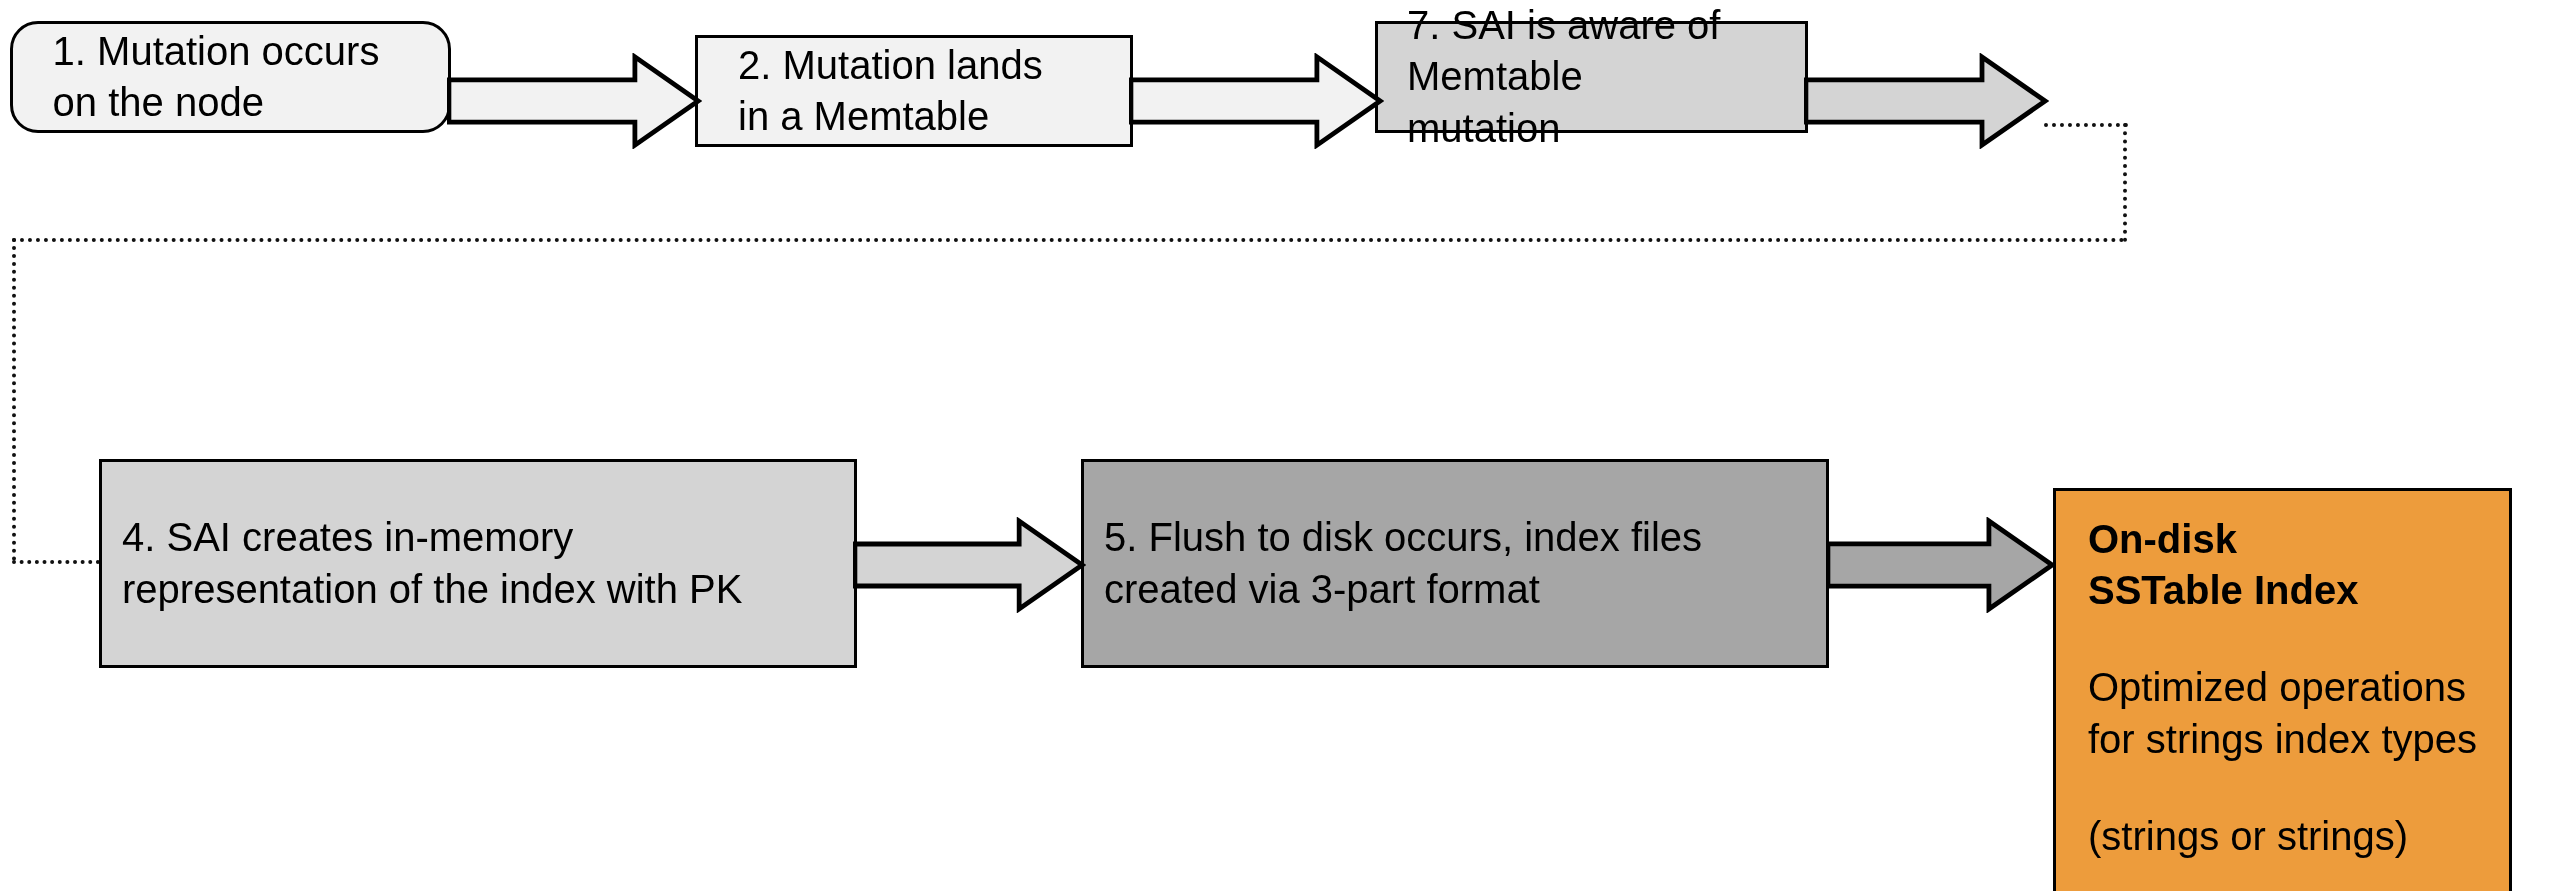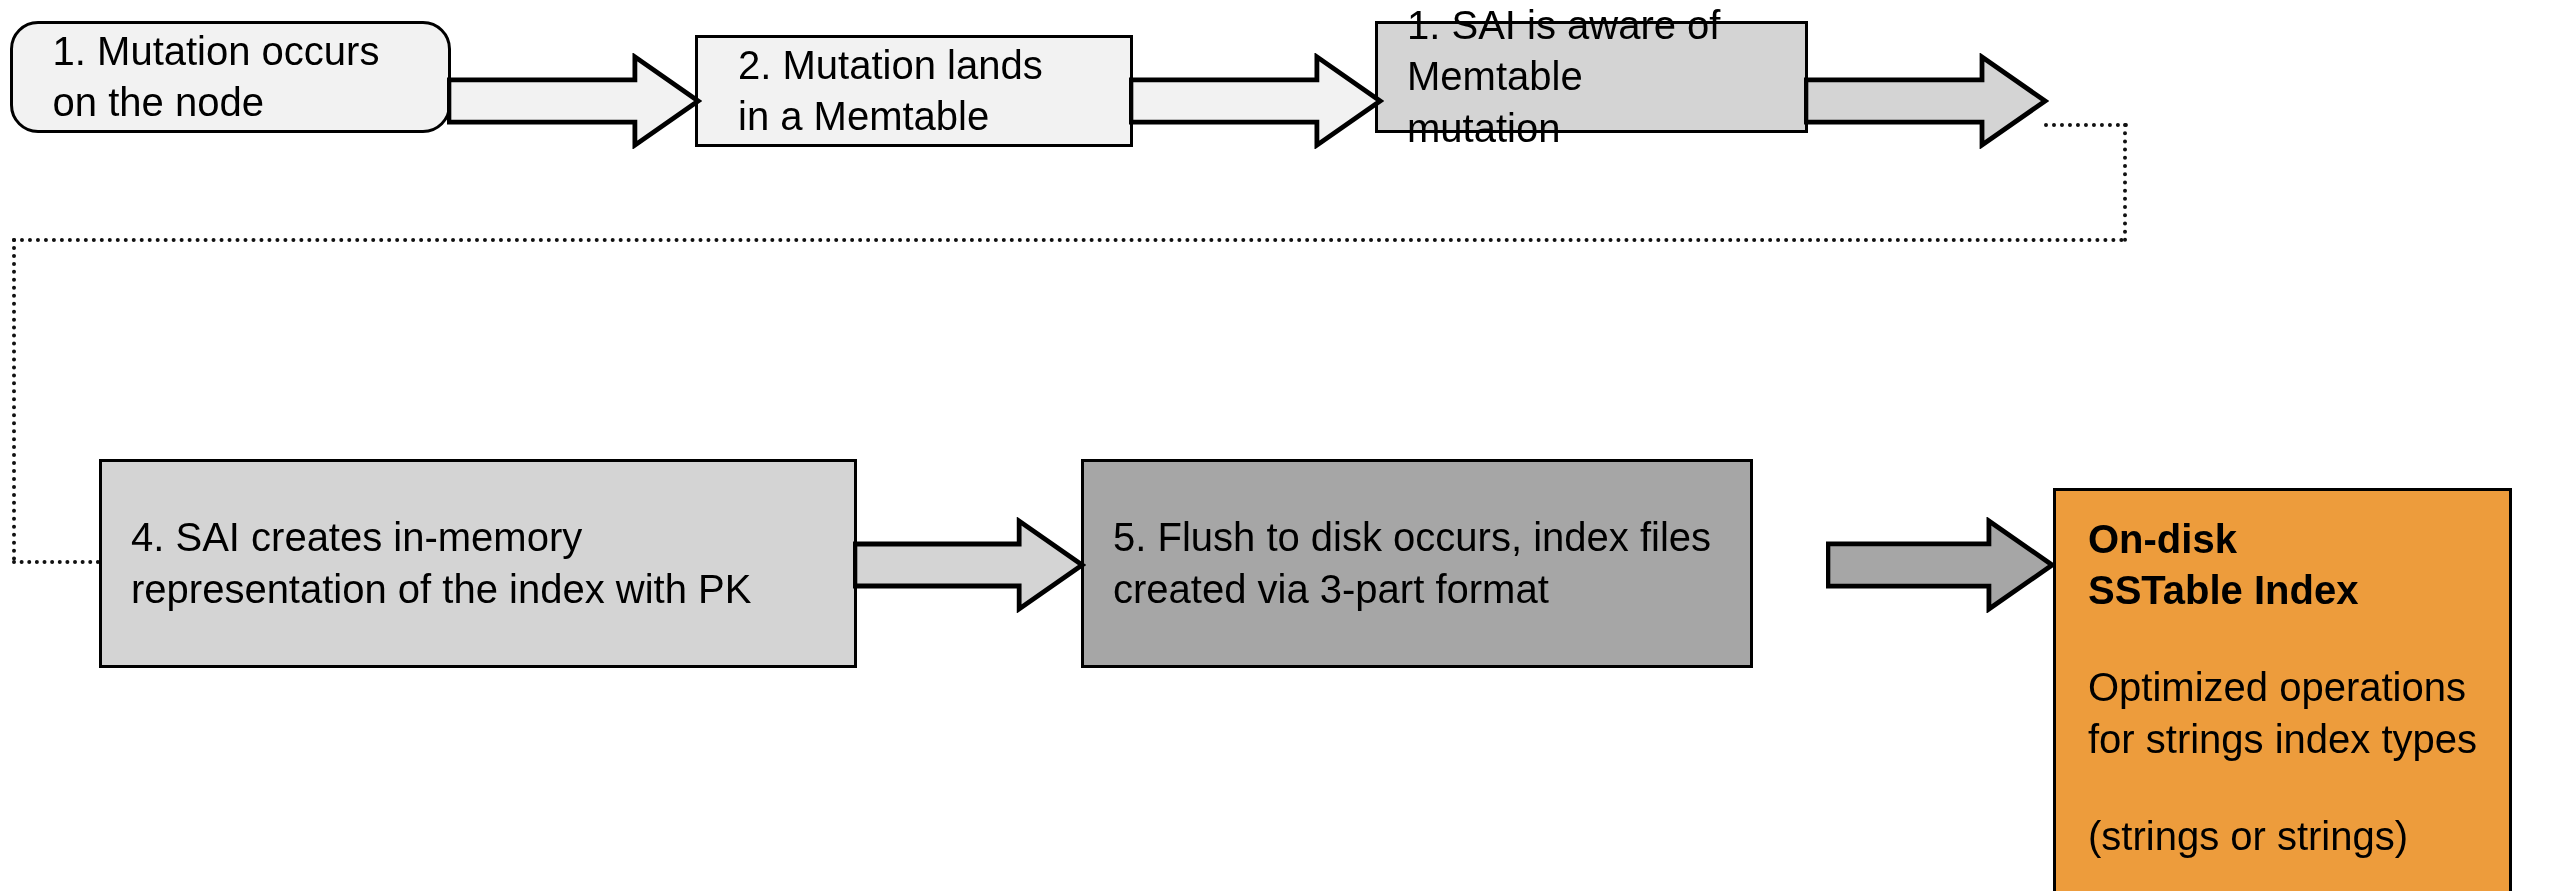--- a/index.html
+++ b/index.html
@@ -34,22 +34,22 @@
     white-space: pre-line;
   }
   .box-1, .box-2 { background: #f2f2f2; }
   .box-3, .box-4 { background: #d4d4d4; }
   .box-5          { background: #a6a6a6; }
   .box-6          { background: #ed9c3c; margin-top: 28px; }
 
   .box-1 { left: 9.6px;   top: 21px;  width: 441px; height: 112px; padding-left: 40px; border-radius: 28px; }
   .box-2 { left: 695px;  top: 21px;  width: 438px; height: 112px; padding-left: 40px; margin-top: 14px; }
   .box-3 { left: 1375px; top: 21px;  width: 433px; height: 112px; padding-left: 29px; }
-  .box-4 { left: 99px;  top: 459px; width: 758px; height: 209px; padding-left: 29px; }
-  .box-5 { left: 1081px; top: 459px; width: 672px; height: 209px; padding-left: 29px; }
+  .box-4 { left: 99px;  top: 459px; width: 758px; height: 209px; padding-left: 20px; }
+  .box-5 { left: 1081px; top: 459px; width: 748px; height: 209px; padding-left: 20px; }
   .box-6 { left: 2053px; top: 460px; width: 459px; height: 427px; padding-left: 32px;
            justify-content: flex-start; padding-top: 23px; }
 
   .box-6 .hdr {
     font-weight: bold;
     white-space: pre-line;
     display: block;
   }
   .box-6 .body {
     display: block;
@@ -89,21 +89,21 @@
     <span class="txt">1. Mutation occurs
 on the node</span>
   </div>
 
   <div class="box box-2">
     <span class="txt">2. Mutation lands
 in a Memtable</span>
   </div>
 
   <div class="box box-3">
-    <span class="txt">1. SAI is aware of
+    <span class="txt">7. SAI is aware of
 Memtable
 mutation</span>
   </div>
 
   <div class="arrow" style="left:447px; top:53px;">
     <svg width="255" height="96" viewBox="0 0 266 100">
       <polygon points="2,28 196,28 196,4 262,50 196,96 196,72 2,72" fill="#f2f2f2" stroke="#000000" stroke-width="5" stroke-linejoin="miter"></polygon>
     </svg>
   </div>
 

